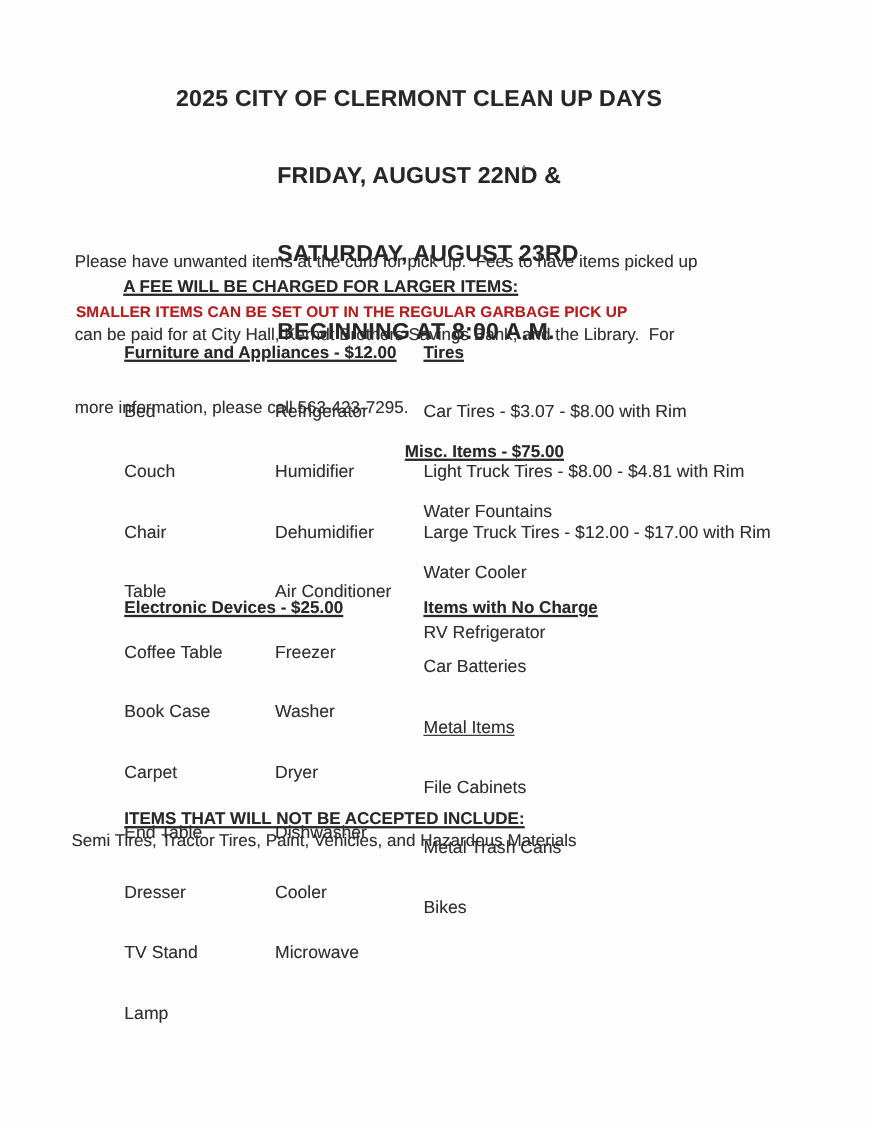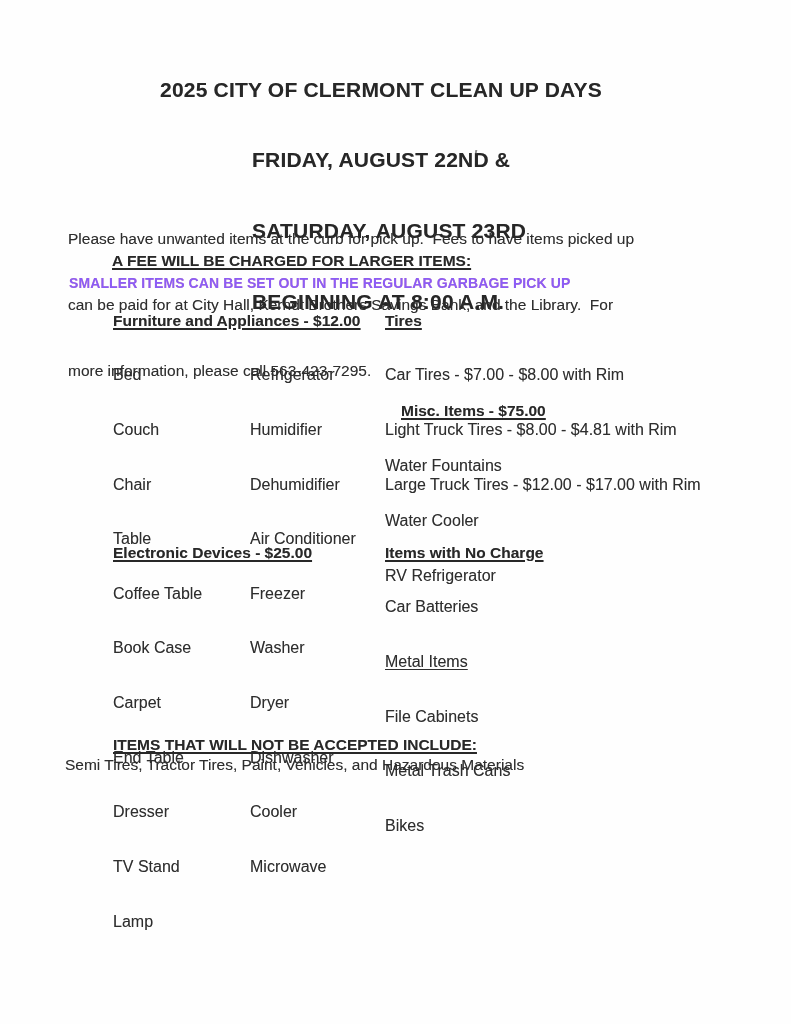--- a/index.html
+++ b/index.html
@@ -74,21 +74,21 @@
   </div>
   <div class="abs scan-artifact">'</div>
 
   <div class="abs intro">
     <div>Please have unwanted items at the curb for pick up.  Fees to have items picked up</div>
     <div>can be paid for at City Hall, Kerndt Brothers Savings Bank, and the Library.  For</div>
     <div>more information, please call 563-423-7295.</div>
   </div>
 
   <div class="abs fee-header">A FEE WILL BE CHARGED FOR LARGER ITEMS:</div>
-  <div class="abs red-notice" id="redNotice" style="color: #8b5cf6; text-align: right;">SMALLER ITEMS CAN BE SET OUT IN THE REGULAR GARBAGE PICK UP</div>
+  <div class="abs red-notice" id="redNotice" style="color: #b91c1c; text-align: right;">SMALLER ITEMS CAN BE SET OUT IN THE REGULAR GARBAGE PICK UP</div>
 
   <div class="abs sec-heading" style="left:113px; top:312px;">Furniture and Appliances - $12.00</div>
   <div class="abs list" style="left:113px; top:330px;">
     <div>Bed</div>
     <div>Couch</div>
     <div>Chair</div>
     <div>Table</div>
     <div>Coffee Table</div>
     <div>Book Case</div>
     <div>Carpet</div>
@@ -105,26 +105,26 @@
     <div>Freezer</div>
     <div>Washer</div>
     <div>Dryer</div>
     <div>Dishwasher</div>
     <div>Cooler</div>
     <div>Microwave</div>
   </div>
 
   <div class="abs sec-heading" style="left:385px; top:312px;text-align:right;">Tires</div>
   <div class="abs list" style="left:385px; top:330px;">
-    <div>Car Tires - $7.00 - $8.00 with Rim</div>
+    <div>Car Tires - $3.07 - $8.00 with Rim</div>
     <div>Light Truck Tires - $8.00 - $4.81 with Rim</div>
     <div>Large Truck Tires - $12.00 - $17.00 with Rim</div>
   </div>
 
-  <div class="abs sec-heading" style="left:401px; top:402px;text-align:right;">Misc. Items - $75.00</div>
+  <div class="abs sec-heading" style="left:368px; top:402px;text-align:right;">Misc. Items - $75.00</div>
   <div class="abs list" style="left:385px; top:421px;">
     <div>Water Fountains</div>
     <div>Water Cooler</div>
     <div>RV Refrigerator</div>
   </div>
 
   <div class="abs sec-heading" style="left:113px; top:544px;">Electronic Devices - $25.00</div>
 
   <div class="abs sec-heading" style="left:385px; top:544px;">Items with No Charge</div>
   <div class="abs list" style="left:385px; top:562px;">

